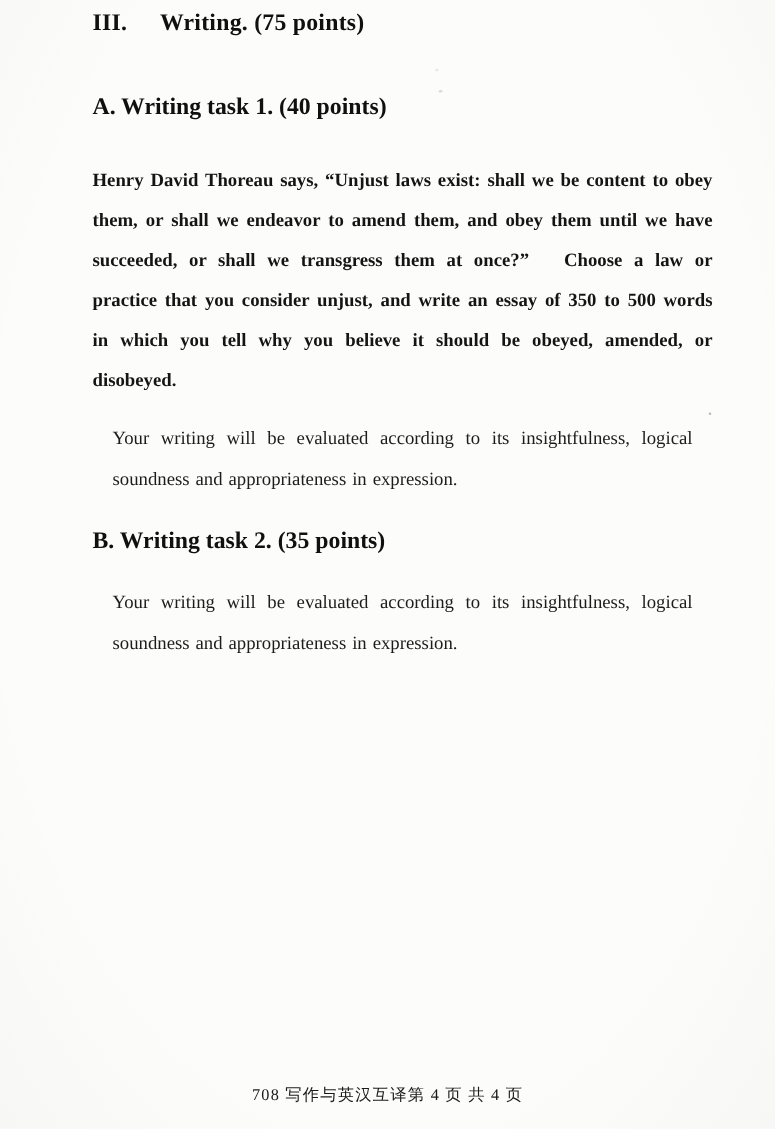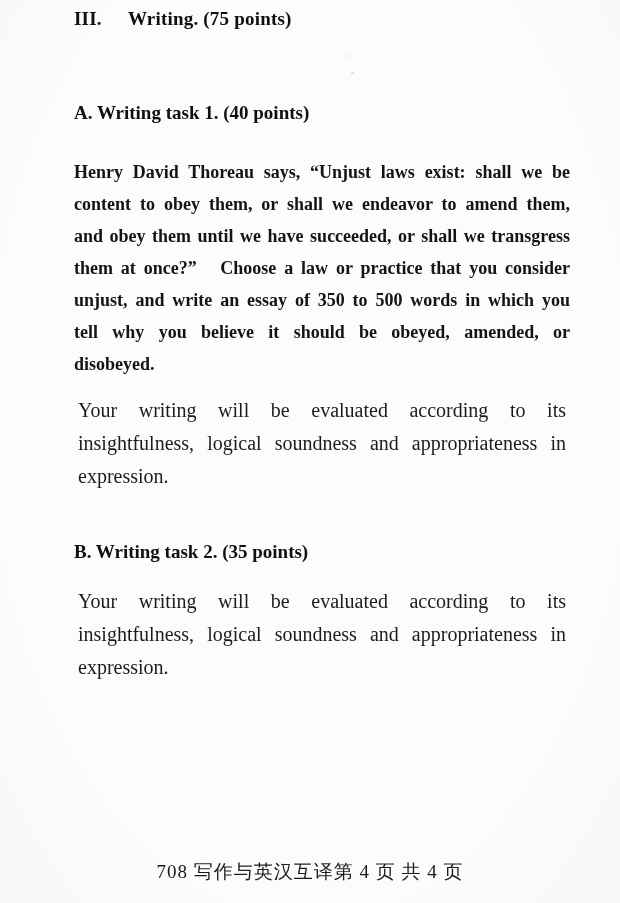--- a/index.html
+++ b/index.html
@@ -38,55 +38,55 @@
   .h-main .numeral {
     display: inline-block;
     width: 54px;
   }
   .h-section {
     font-size: 19px;
     font-weight: bold;
     color: #101010;
     margin: 0;
   }
-  .h-section-a { margin-top: 72px; }
-  .h-section-b { margin-top: 48px; }
+  .h-section-a { margin-top: 45px; }
+  .h-section-b { margin-top: 21px; }
   .prompt {
-    font-size: 18px;
+    font-size: 15px;
     font-weight: bold;
     line-height: 32px;
     text-align: justify;
     white-space: pre-wrap;
     color: #141414;
     margin: 0;
     word-spacing: 1.5px;
     font-family: Liberation Serif, serif;
   }
   .prompt-1 { margin-top: 32px; }
   .prompt-2 { margin-top: 40px; }
   .note {
-    font-size: 20px;
+    font-size: 15px;
     font-weight: normal;
     line-height: 33px;
     text-align: justify;
     color: #1c1c1c;
-    margin: 4px;
+    margin: 16px;
     word-spacing: 1px;
   }
   .note-1 { margin-top: 14px; }
   .note-2 { margin-top: 22px; }
   .footer {
     position: absolute;
     left: 0;
     right: 0;
     bottom: 18px;
     display: flex;
     justify-content: center;
     align-items: baseline;
-    font-size: 19px;
+    font-size: 13px;
     color: #1a1a1a;
     letter-spacing: 1px;
   }
   .speck {
     position: absolute;
     border-radius: 50%;
     background: rgba(60,60,60,0.18);
   }
   .speck-1 { width: 3px; height: 2px; left: 351px; top: 72px; }
   .speck-2 { width: 2px; height: 2px; left: 567px; top: 330px; background: rgba(60,60,60,0.35); }

